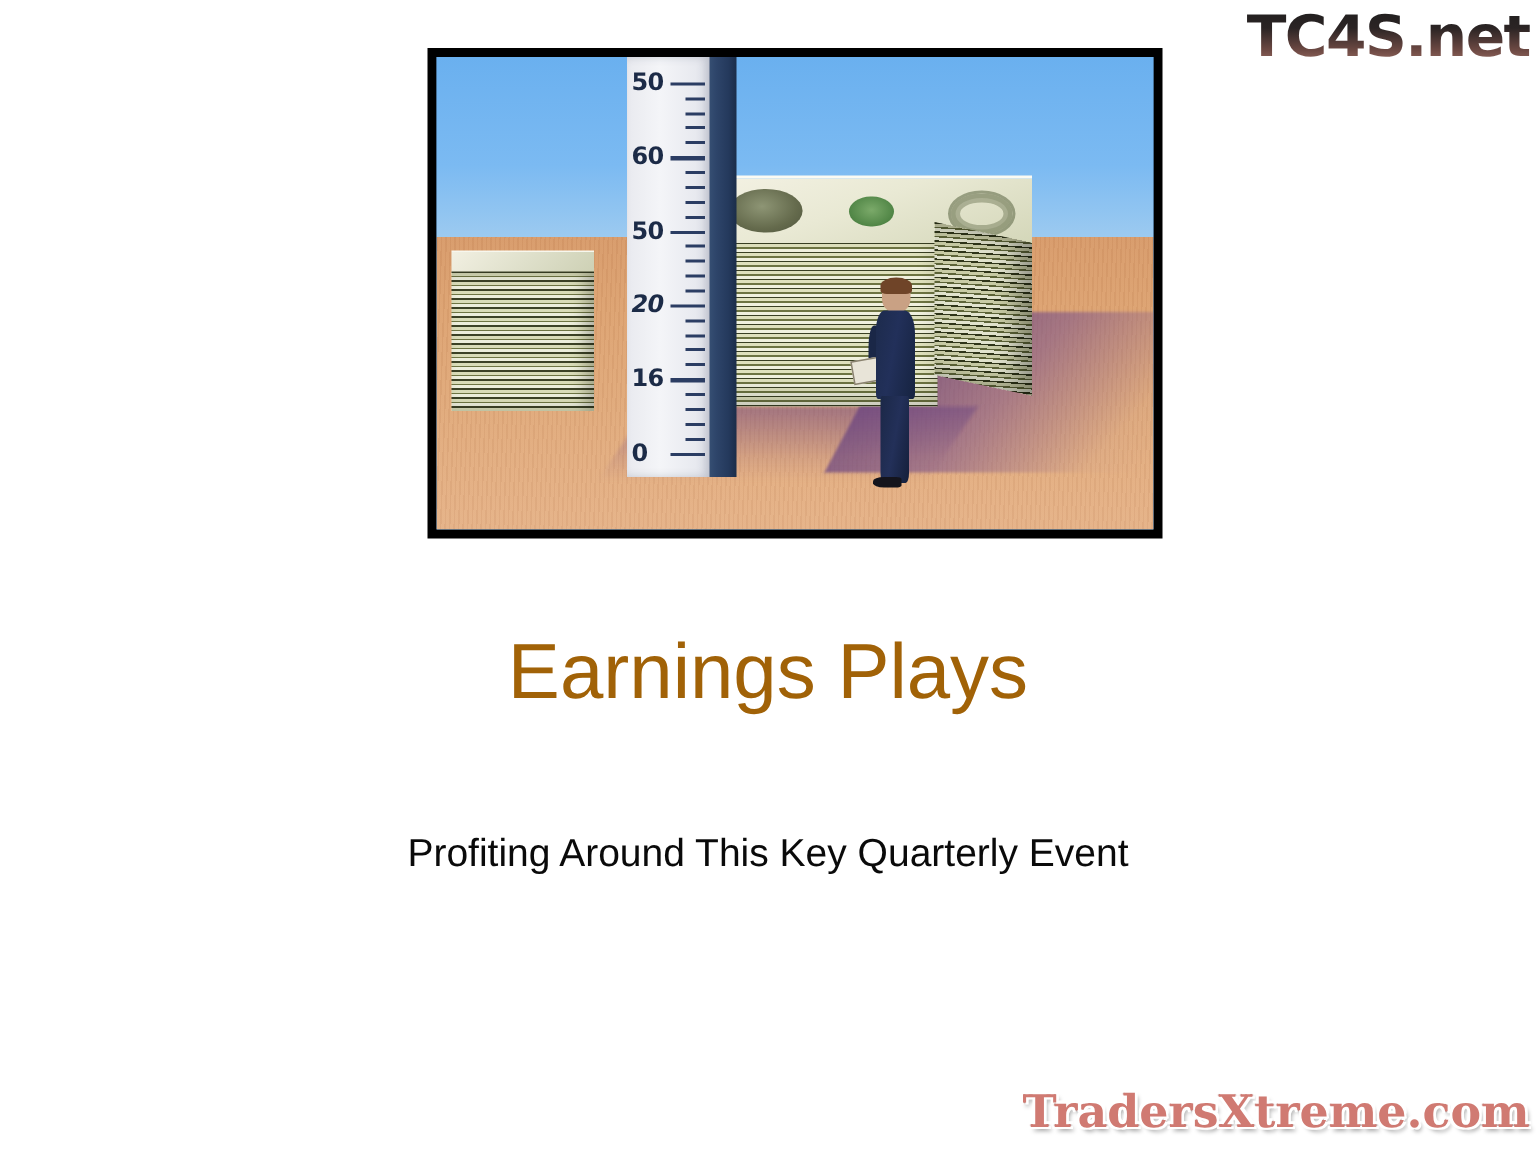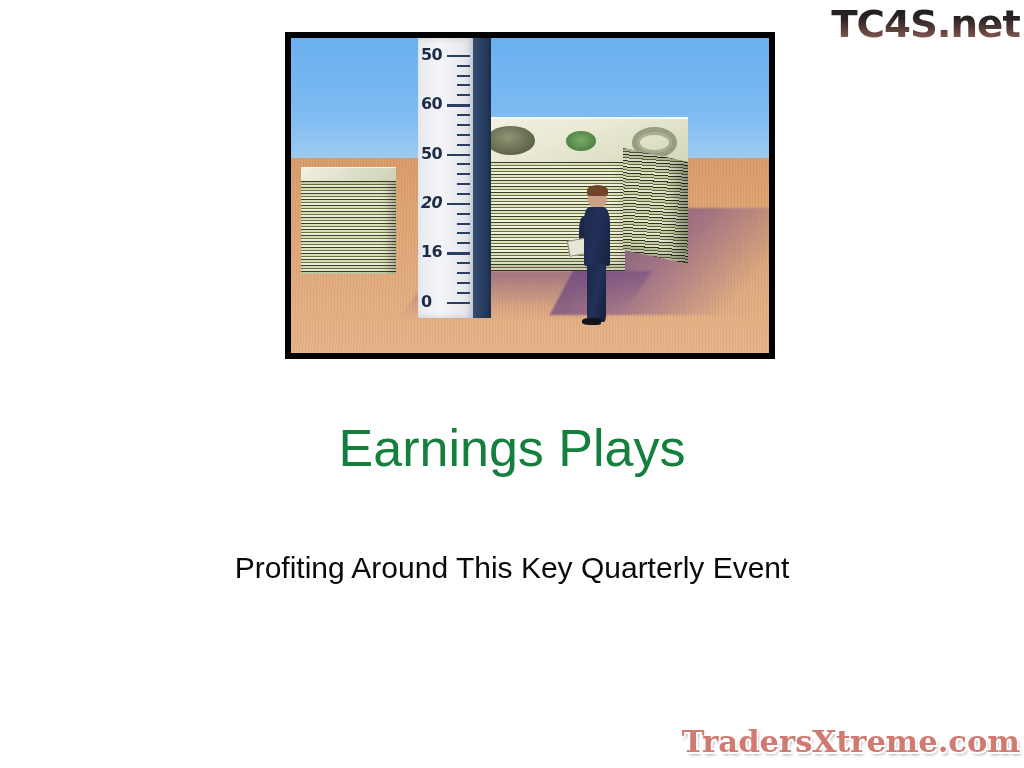--- a/index.html
+++ b/index.html
@@ -331,34 +331,34 @@
   .title {
     position: absolute;
     left: 0;
     right: 0;
     top: 418px;
     text-align: center;
     font-family: "Liberation Sans", sans-serif;
     font-size: 52px;
     font-weight: normal;
     line-height: 60px;
-    color: #15803d;
+    color: #a16207;
     letter-spacing: 0px;
   }
   .subtitle-block {
     position: absolute;
     left: 0;
     right: 0;
     top: 540px;
     text-align: center;
     font-family: "Liberation Sans", sans-serif;
     color: #0a0a0a;
   }
   .subtitle-line {
-    font-size: 30px;
+    font-size: 26px;
     line-height: 56px;
     font-weight: normal;
     letter-spacing: 0px;
   }
 
   
   .tx-logo {
     position: absolute;
     right: 8px;
     bottom: 8px;

